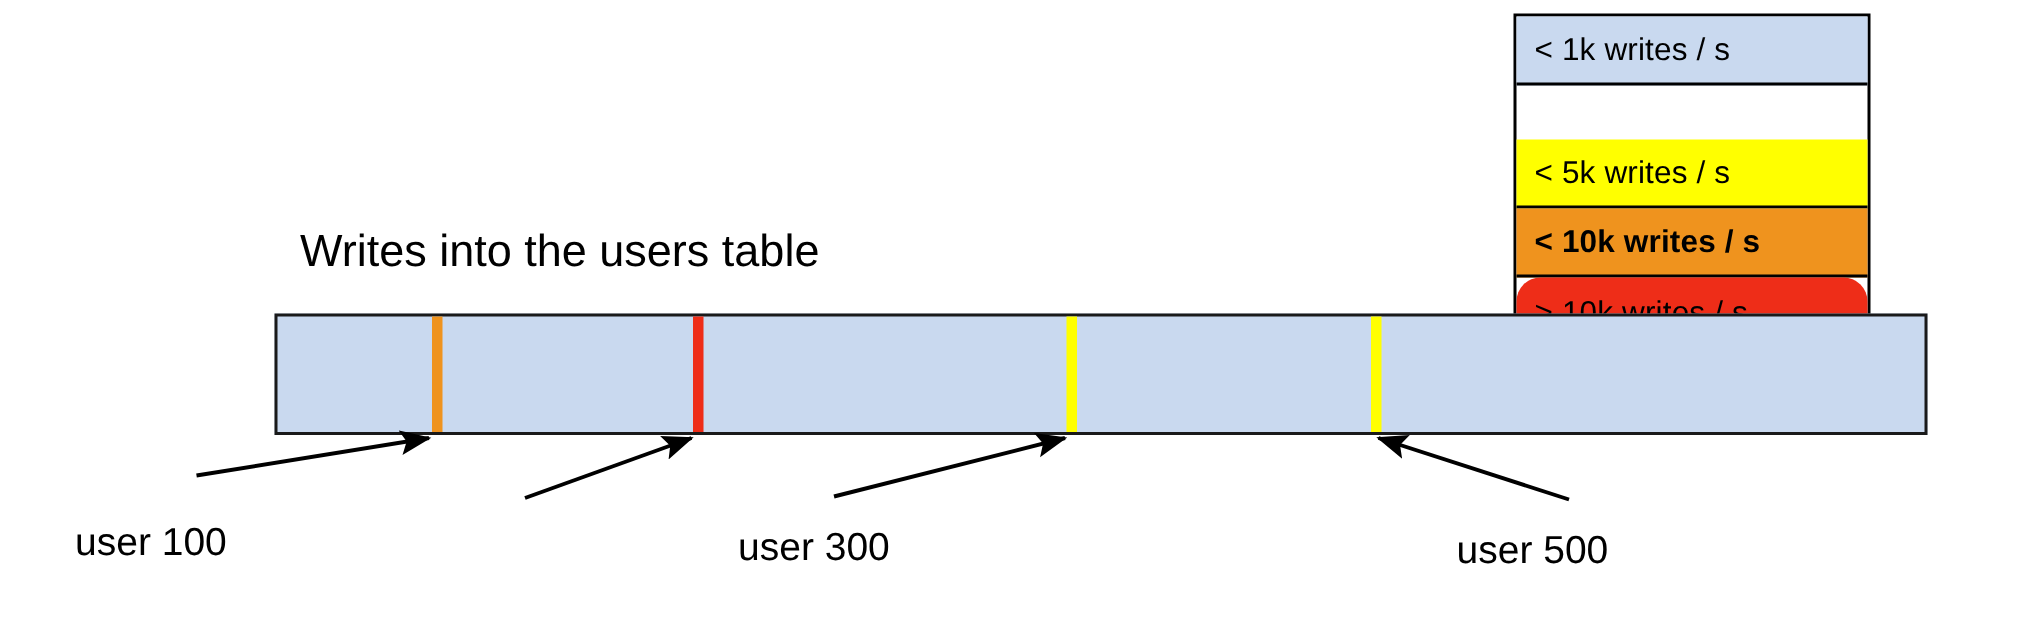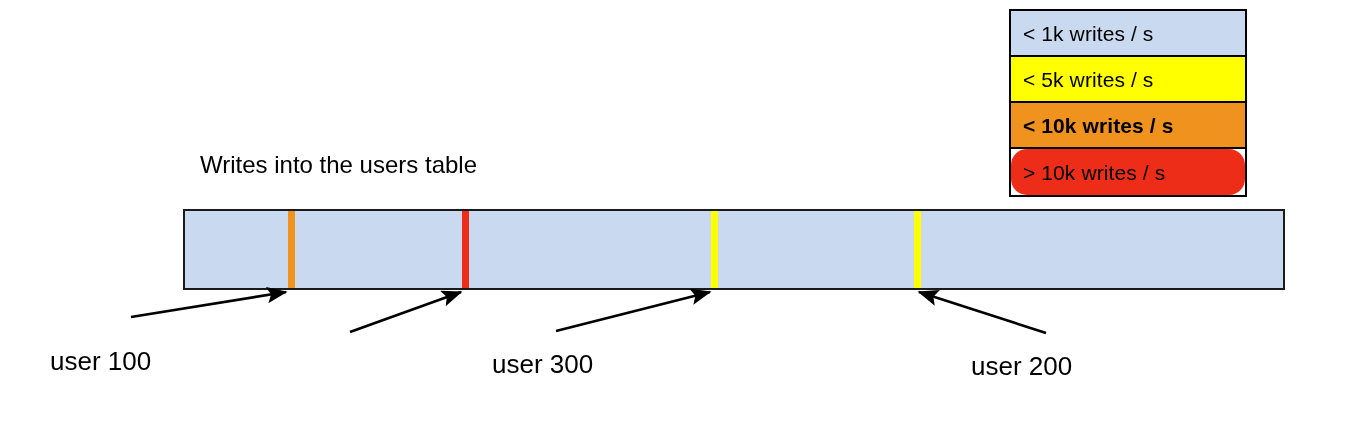--- a/index.html
+++ b/index.html
@@ -50,21 +50,21 @@
     line-height: 1;
     letter-spacing: 0.1px;
     white-space: nowrap;
   }
 
   
   .chart-title {
     position: absolute;
     left: 200px;
     top: 153px;
-    font-size: 24px;
+    font-size: 30px;
     line-height: 1;
     white-space: nowrap;
     text-align: right;
   }
 
   
   .bar-wrap {
     position: absolute;
     left: 183px;
     top: 209px;
@@ -100,21 +100,21 @@
 </style>
 </head>
 <body>
 
 <div id="stage">
 
   <div class="legend">
     <div class="legend-row" style="background:#c9d9ef;">
       <span class="legend-label">&lt; 1k writes / s</span>
     </div>
-    <div class="legend-row" style="background:#ffff00;">
+    <div class="legend-row" style="background:#ffff00;margin-top:36px;">
       <span class="legend-label">&lt; 5k writes / s</span>
     </div>
     <div class="legend-row" style="background:#ef931e;font-weight:bold;">
       <span class="legend-label">&lt; 10k writes / s</span>
     </div>
     <div class="legend-row" style="background:#ee2d18;">
       <span class="legend-label">&gt; 10k writes / s</span>
     </div>
   </div>
 
@@ -134,15 +134,15 @@
       </marker>
     </defs>
     <line x1="131" y1="317" x2="286" y2="292" stroke="#000000" stroke-width="2.6" marker-end="url(#ah)"></line>
     <line x1="350" y1="332" x2="461" y2="292" stroke="#000000" stroke-width="2.6" marker-end="url(#ah)"></line>
     <line x1="556" y1="331" x2="710" y2="292" stroke="#000000" stroke-width="2.6" marker-end="url(#ah)"></line>
     <line x1="1046" y1="333" x2="919" y2="292" stroke="#000000" stroke-width="2.6" marker-end="url(#ah)"></line>
   </svg>
 
   <div class="callout" style="left:50px; top:348px;">user 100</div>
   <div class="callout" style="left:492px; top:351px;">user 300</div>
-  <div class="callout" style="left:971px; top:353px;">user 200</div>
+  <div class="callout" style="left:971px; top:353px;">user 500</div>
 
 </div>
 
 </body></html>

